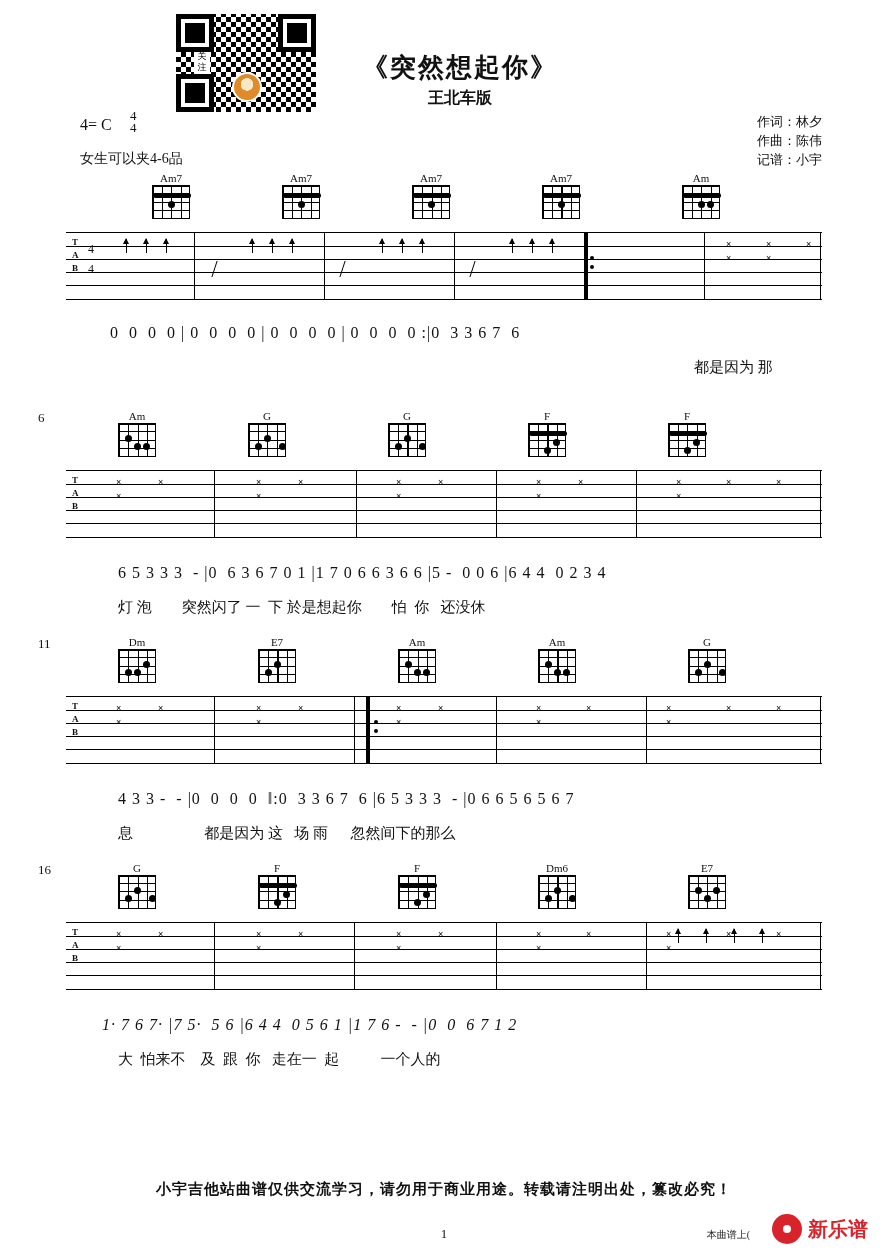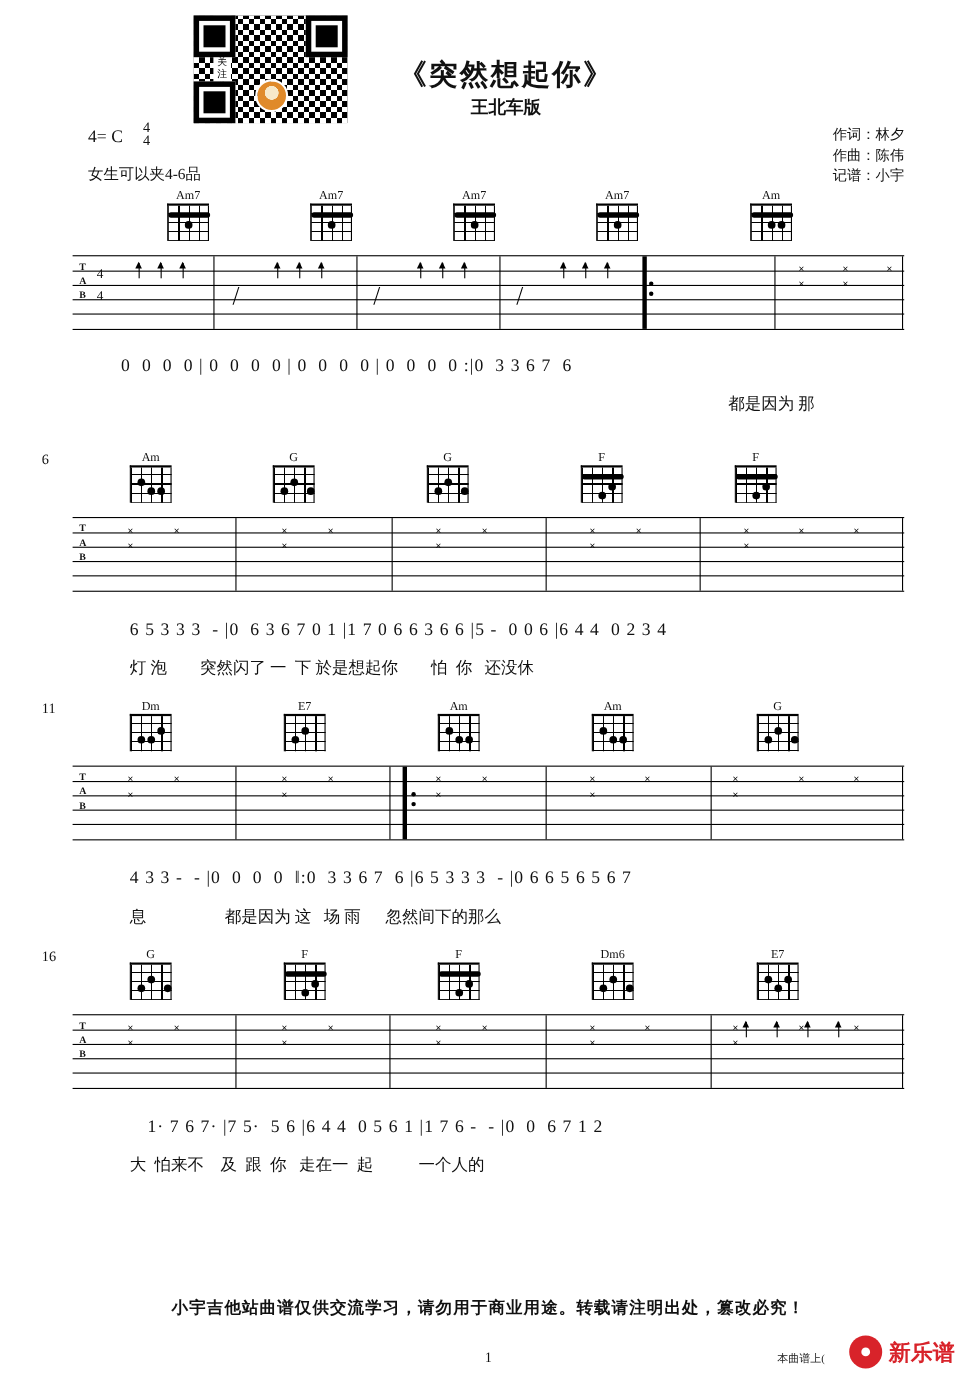--- a/index.html
+++ b/index.html
@@ -472,21 +472,21 @@
       <div class="xm" style="left:700px;top:6px;">×</div>
       <div class="xm" style="left:740px;top:6px;">×</div>
       <div class="xm" style="left:660px;top:20px;">×</div>
       <div class="xm" style="left:700px;top:20px;">×</div>
     </div>
 
     <div class="melody" style="margin-top:24px;">
       <span class="mtext">0  0  0  0 | 0  0  0  0 | 0  0  0  0 | 0  0  0  0 :|0  3 3 6 7  6</span>
     </div>
     <div class="lyrics">
-      <span class="ltext" style="left:596px;">都是因为 那</span>
+      <span class="ltext" style="left:628px;">都是因为 那</span>
     </div>
   </div>
 
   <div class="system" style="top:410px;">
     <div class="sys-num">6</div>
     <div class="chords">
       <div class="chordbox" style="left:48px;">
         <div class="chordname">Am</div>
         <div class="grid">
           <div class="dot" style="left:6px;top:10px;"></div>
@@ -723,21 +723,21 @@
       <div class="xm" style="left:660px;top:6px;">×</div>
       <div class="xm" style="left:710px;top:6px;">×</div>
       <div class="xm" style="left:600px;top:20px;">×</div>
       <div class="arrow-up" style="left:612px;top:6px;"></div>
       <div class="arrow-up" style="left:640px;top:6px;"></div>
       <div class="arrow-up" style="left:668px;top:6px;"></div>
       <div class="arrow-up" style="left:696px;top:6px;"></div>
     </div>
 
     <div class="melody" style="margin-top:26px;">
-      <span class="mtext" style="left:68px;">1· 7 6 7· |7 5·  5 6 |6 4 4  0 5 6 1 |1 7 6 -  - |0  0  6 7 1 2</span>
+      <span class="mtext" style="left:36px;font-style:italic;">1· 7 6 7· |7 5·  5 6 |6 4 4  0 5 6 1 |1 7 6 -  - |0  0  6 7 1 2</span>
     </div>
     <div class="lyrics">
       <span class="ltext" style="left:52px;">大  怕来不    及  跟  你   走在一  起           一个人的</span>
     </div>
   </div>
 
   <div class="footer1">小宇吉他站曲谱仅供交流学习，请勿用于商业用途。转载请注明出处，篡改必究！</div>
   <div class="pagenum">1</div>
   <div class="sitenote">本曲谱上(</div>
   <div class="brandmark">

